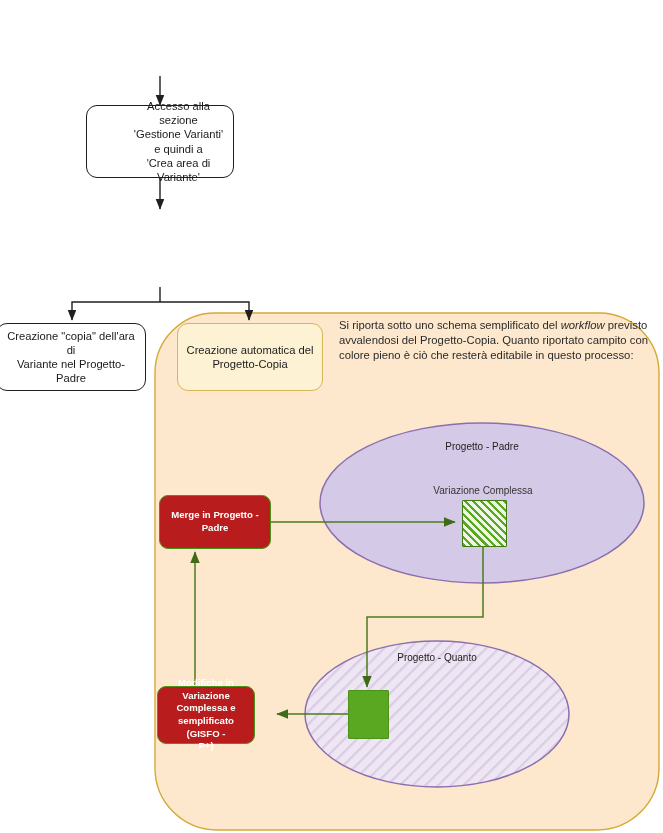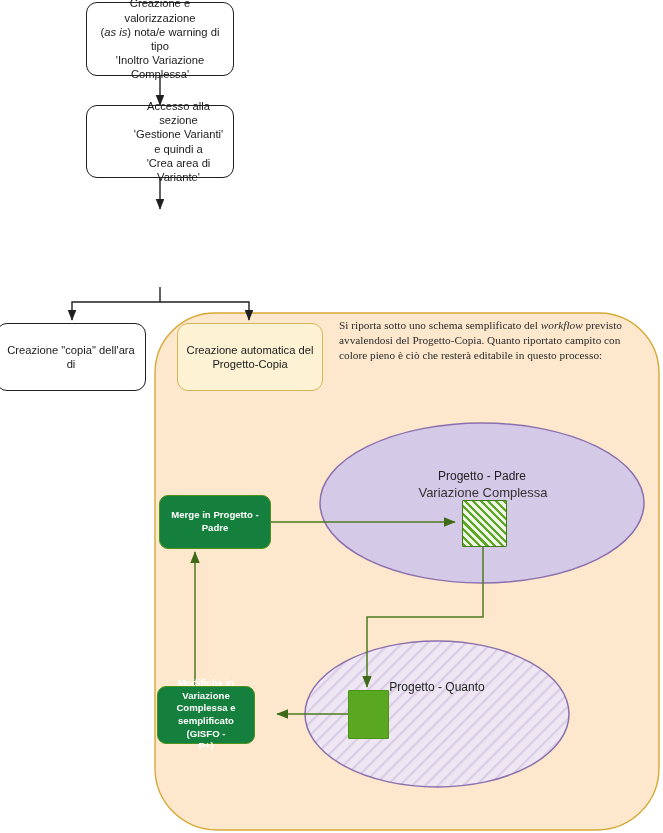--- a/index.html
+++ b/index.html
@@ -47,21 +47,21 @@
   .yellow-box {
     background: #fdf3d4;
     border: 1.3px solid #d6b656;
     border-radius: 11px;
     color: #1a1a1a;
     font-size: 11.2px;
     line-height: 14.2px;
     padding: 20px 7px;
   }
   .green-box {
-    background: #15803d;
+    background: #b91c1c;
     border: 1.3px solid #4c9119;
     border-radius: 9px;
     color: #ffffff;
     font-size: 9.6px;
     line-height: 12.6px;
     font-weight: bold;
     padding: 2px 9px;
   }
   .green-square-solid {
     background: #5aa822;
@@ -79,34 +79,32 @@
       #eef6e6 2.2px,
       #eef6e6 5.4px
     );
   }
   .desc-text {
     position: absolute;
     color: #2a2a2a;
     font-size: 11.3px;
     line-height: 15.2px;
     text-align: left;
-    font-family: Liberation Serif, serif;
   }
   .ellipse-label {
     position: absolute;
     color: #222222;
-    font-size: 12px;
+    font-size: 10px;
     text-align: center;
     width: 100%;
-    margin-top: 28px;
   }
   .small-label {
     position: absolute;
     color: #333333;
-    font-size: 13px;
+    font-size: 10px;
     text-align: center;
     white-space: nowrap;
   }
   .italic { font-style: italic; }
 </style>
 </head>
 <body>
 
 <div id="stage">
 
@@ -135,36 +133,34 @@
     <path d="M 160,287 L 160,302" fill="none" stroke="#1f1f1f" stroke-width="1.4"></path>
     <path d="M 160,302 L 72,302 L 72,320" fill="none" stroke="#1f1f1f" stroke-width="1.4" marker-end="url(#arrowBlack)"></path>
     <path d="M 160,302 L 249,302 L 249,320" fill="none" stroke="#1f1f1f" stroke-width="1.4" marker-end="url(#arrowBlack)"></path>
 
     <line x1="270" y1="522" x2="455" y2="522" stroke="#4c7a1e" stroke-width="1.5" marker-end="url(#arrowGreen)"></line>
     <path d="M 483,545 L 483,617 L 367,617 L 367,687" fill="none" stroke="#4c7a1e" stroke-width="1.5" marker-end="url(#arrowGreen)"></path>
     <line x1="348" y1="714" x2="277" y2="714" stroke="#4c7a1e" stroke-width="1.5" marker-end="url(#arrowGreen)"></line>
     <line x1="195" y1="688" x2="195" y2="552" stroke="#4c7a1e" stroke-width="1.5" marker-end="url(#arrowGreen)"></line>
   </svg>
 
-  <div class="node flow-box" style="left:86px; top:2px; width:148px; height:74px;">
-    <div><span>Creazione e valorizzazione</span><br><span>(</span><span class="italic">as is</span><span>) nota/e warning di tipo</span><br><span>'Inoltro Variazione</span><br><span>Complessa'</span></div>
-  </div>
 
   <div class="node flow-box" style="left:86px; top:105px; width:148px; height:73px;padding-left:44px;">
     <div>
       <span>Accesso alla sezione</span><br>
       <span>'Gestione Varianti' e quindi a</span><br>
       <span>'Crea area di Variante'</span>
     </div>
   </div>
 
 
   <div class="node flow-box" style="left:-4px; top:323px; width:150px; height:68px;">
     <div>
       <span>Creazione "copia" dell'ara di</span><br>
+      <span>Variante nel Progetto-Padre</span>
     </div>
   </div>
 
   <div class="node yellow-box" style="left:177px; top:323px; width:146px; height:68px;">
     <div>
       <span>Creazione automatica del</span><br>
       <span>Progetto-Copia</span>
     </div>
   </div>
 

